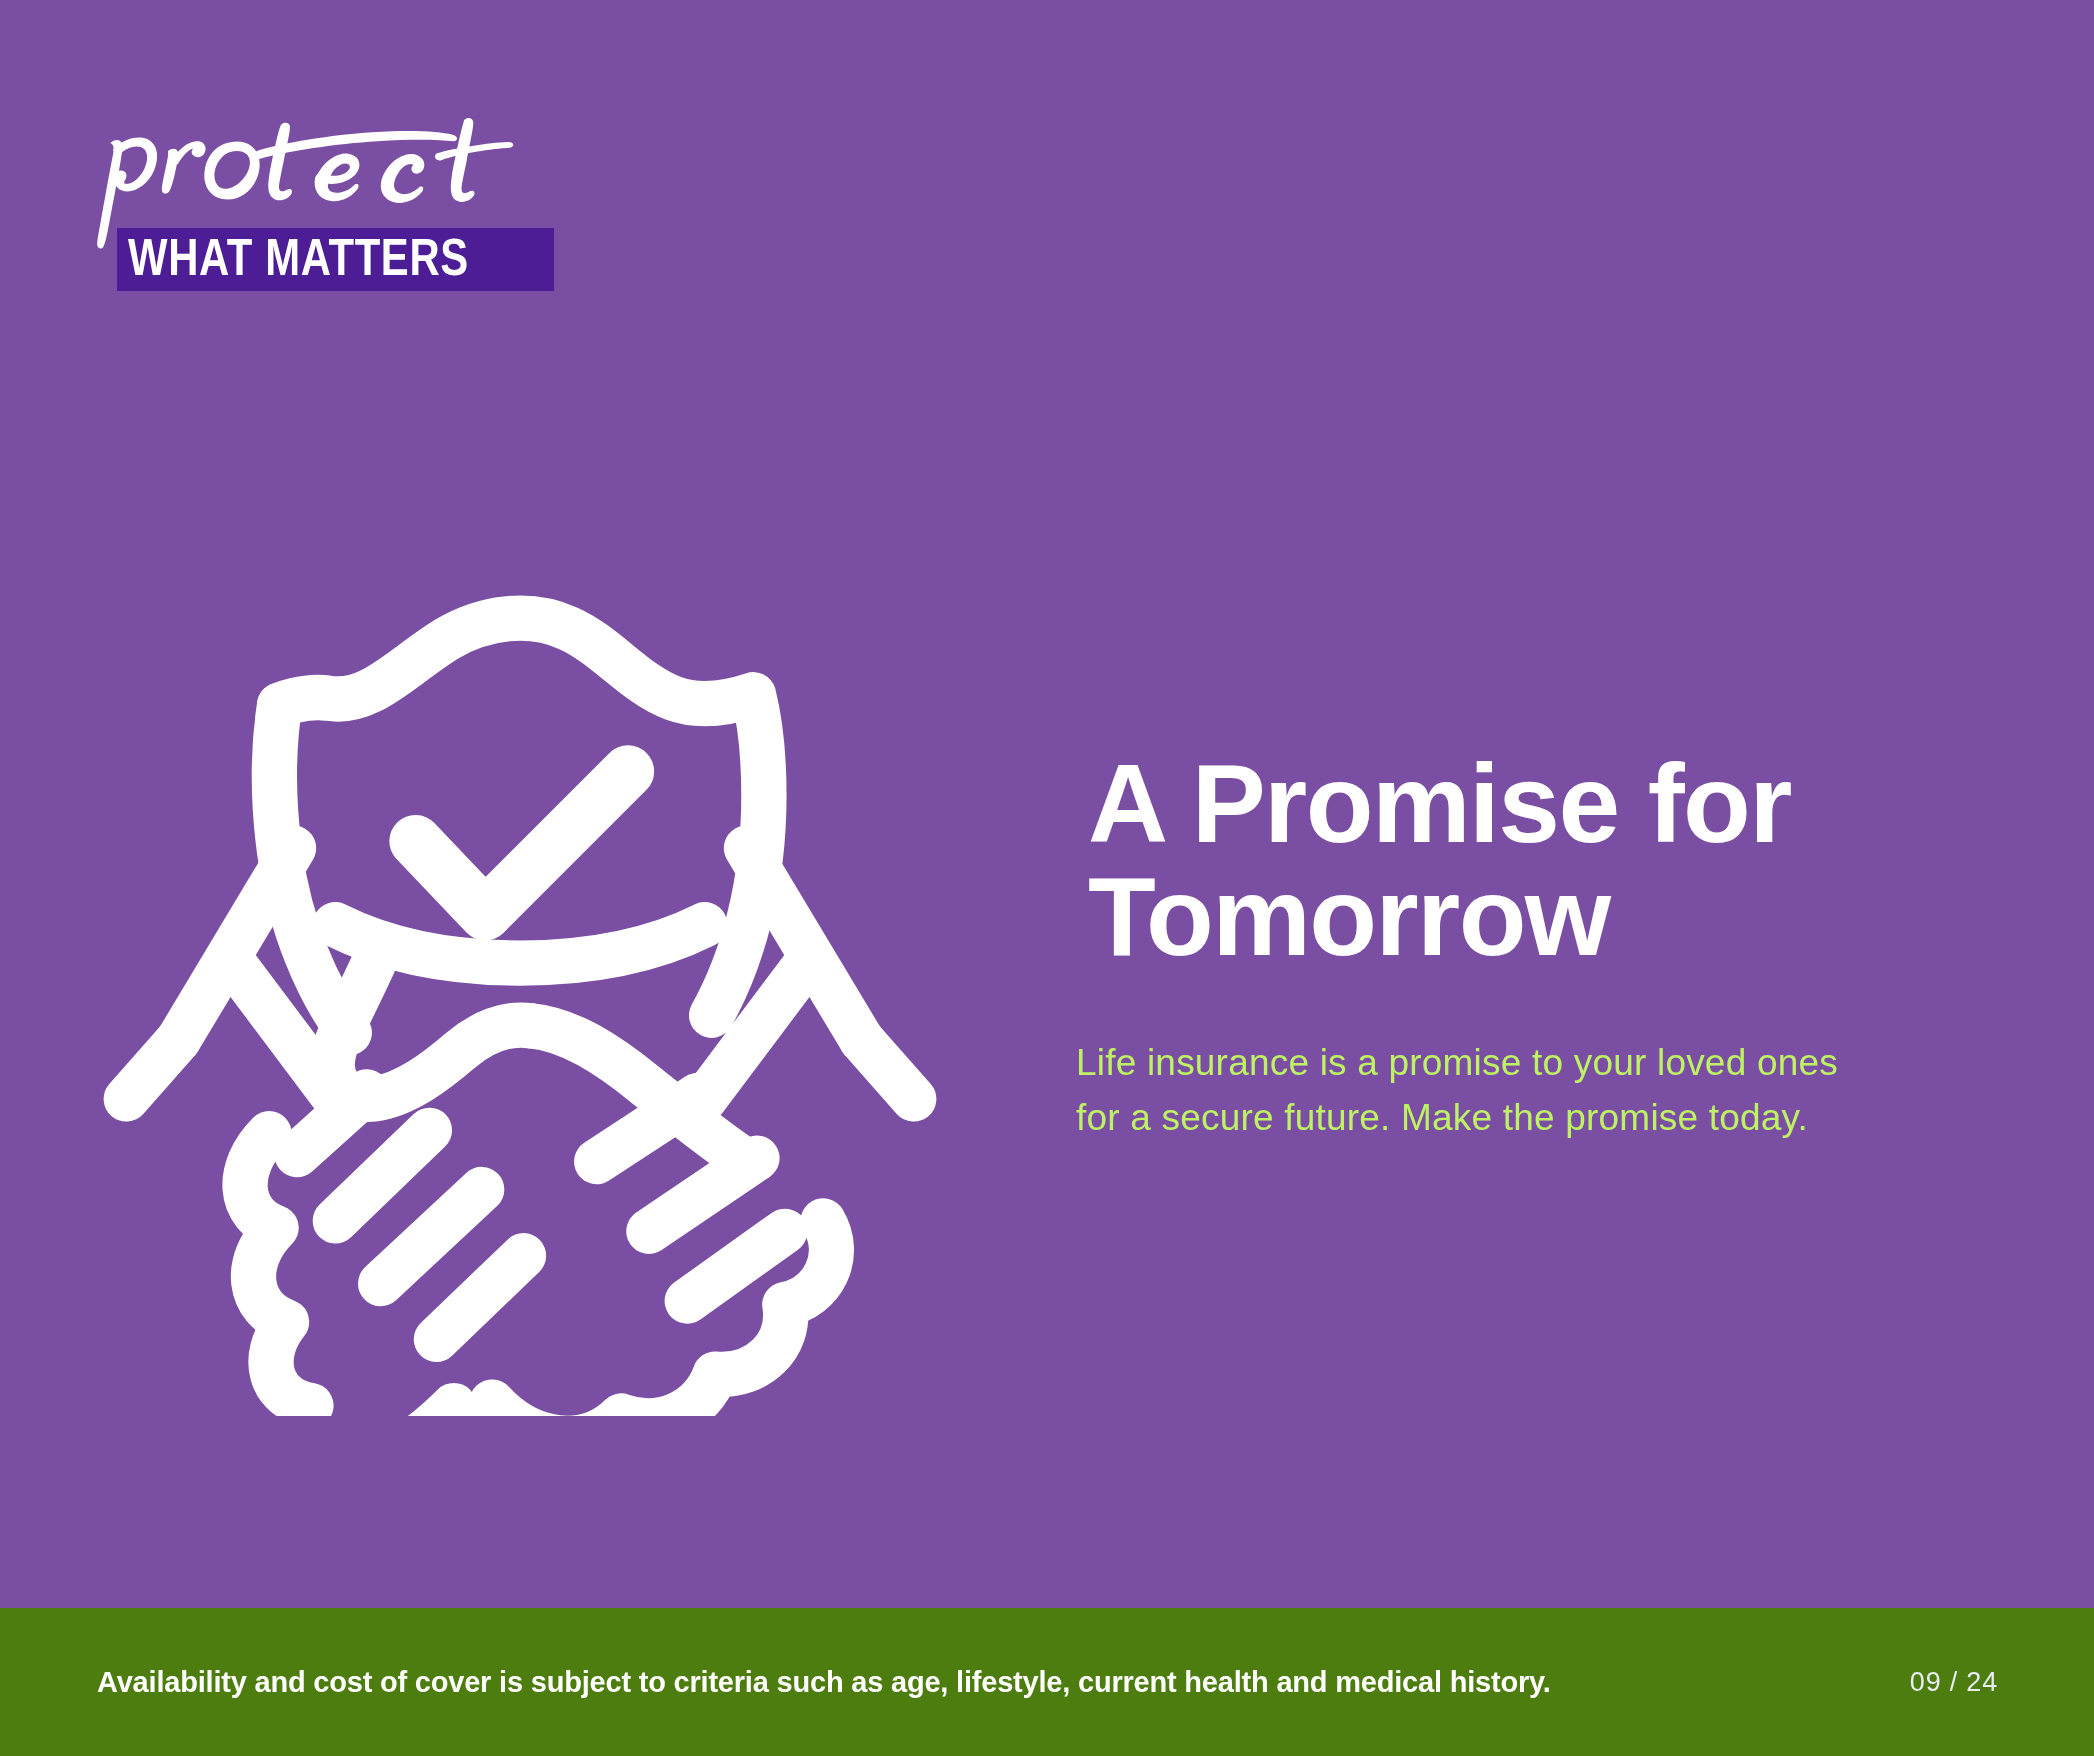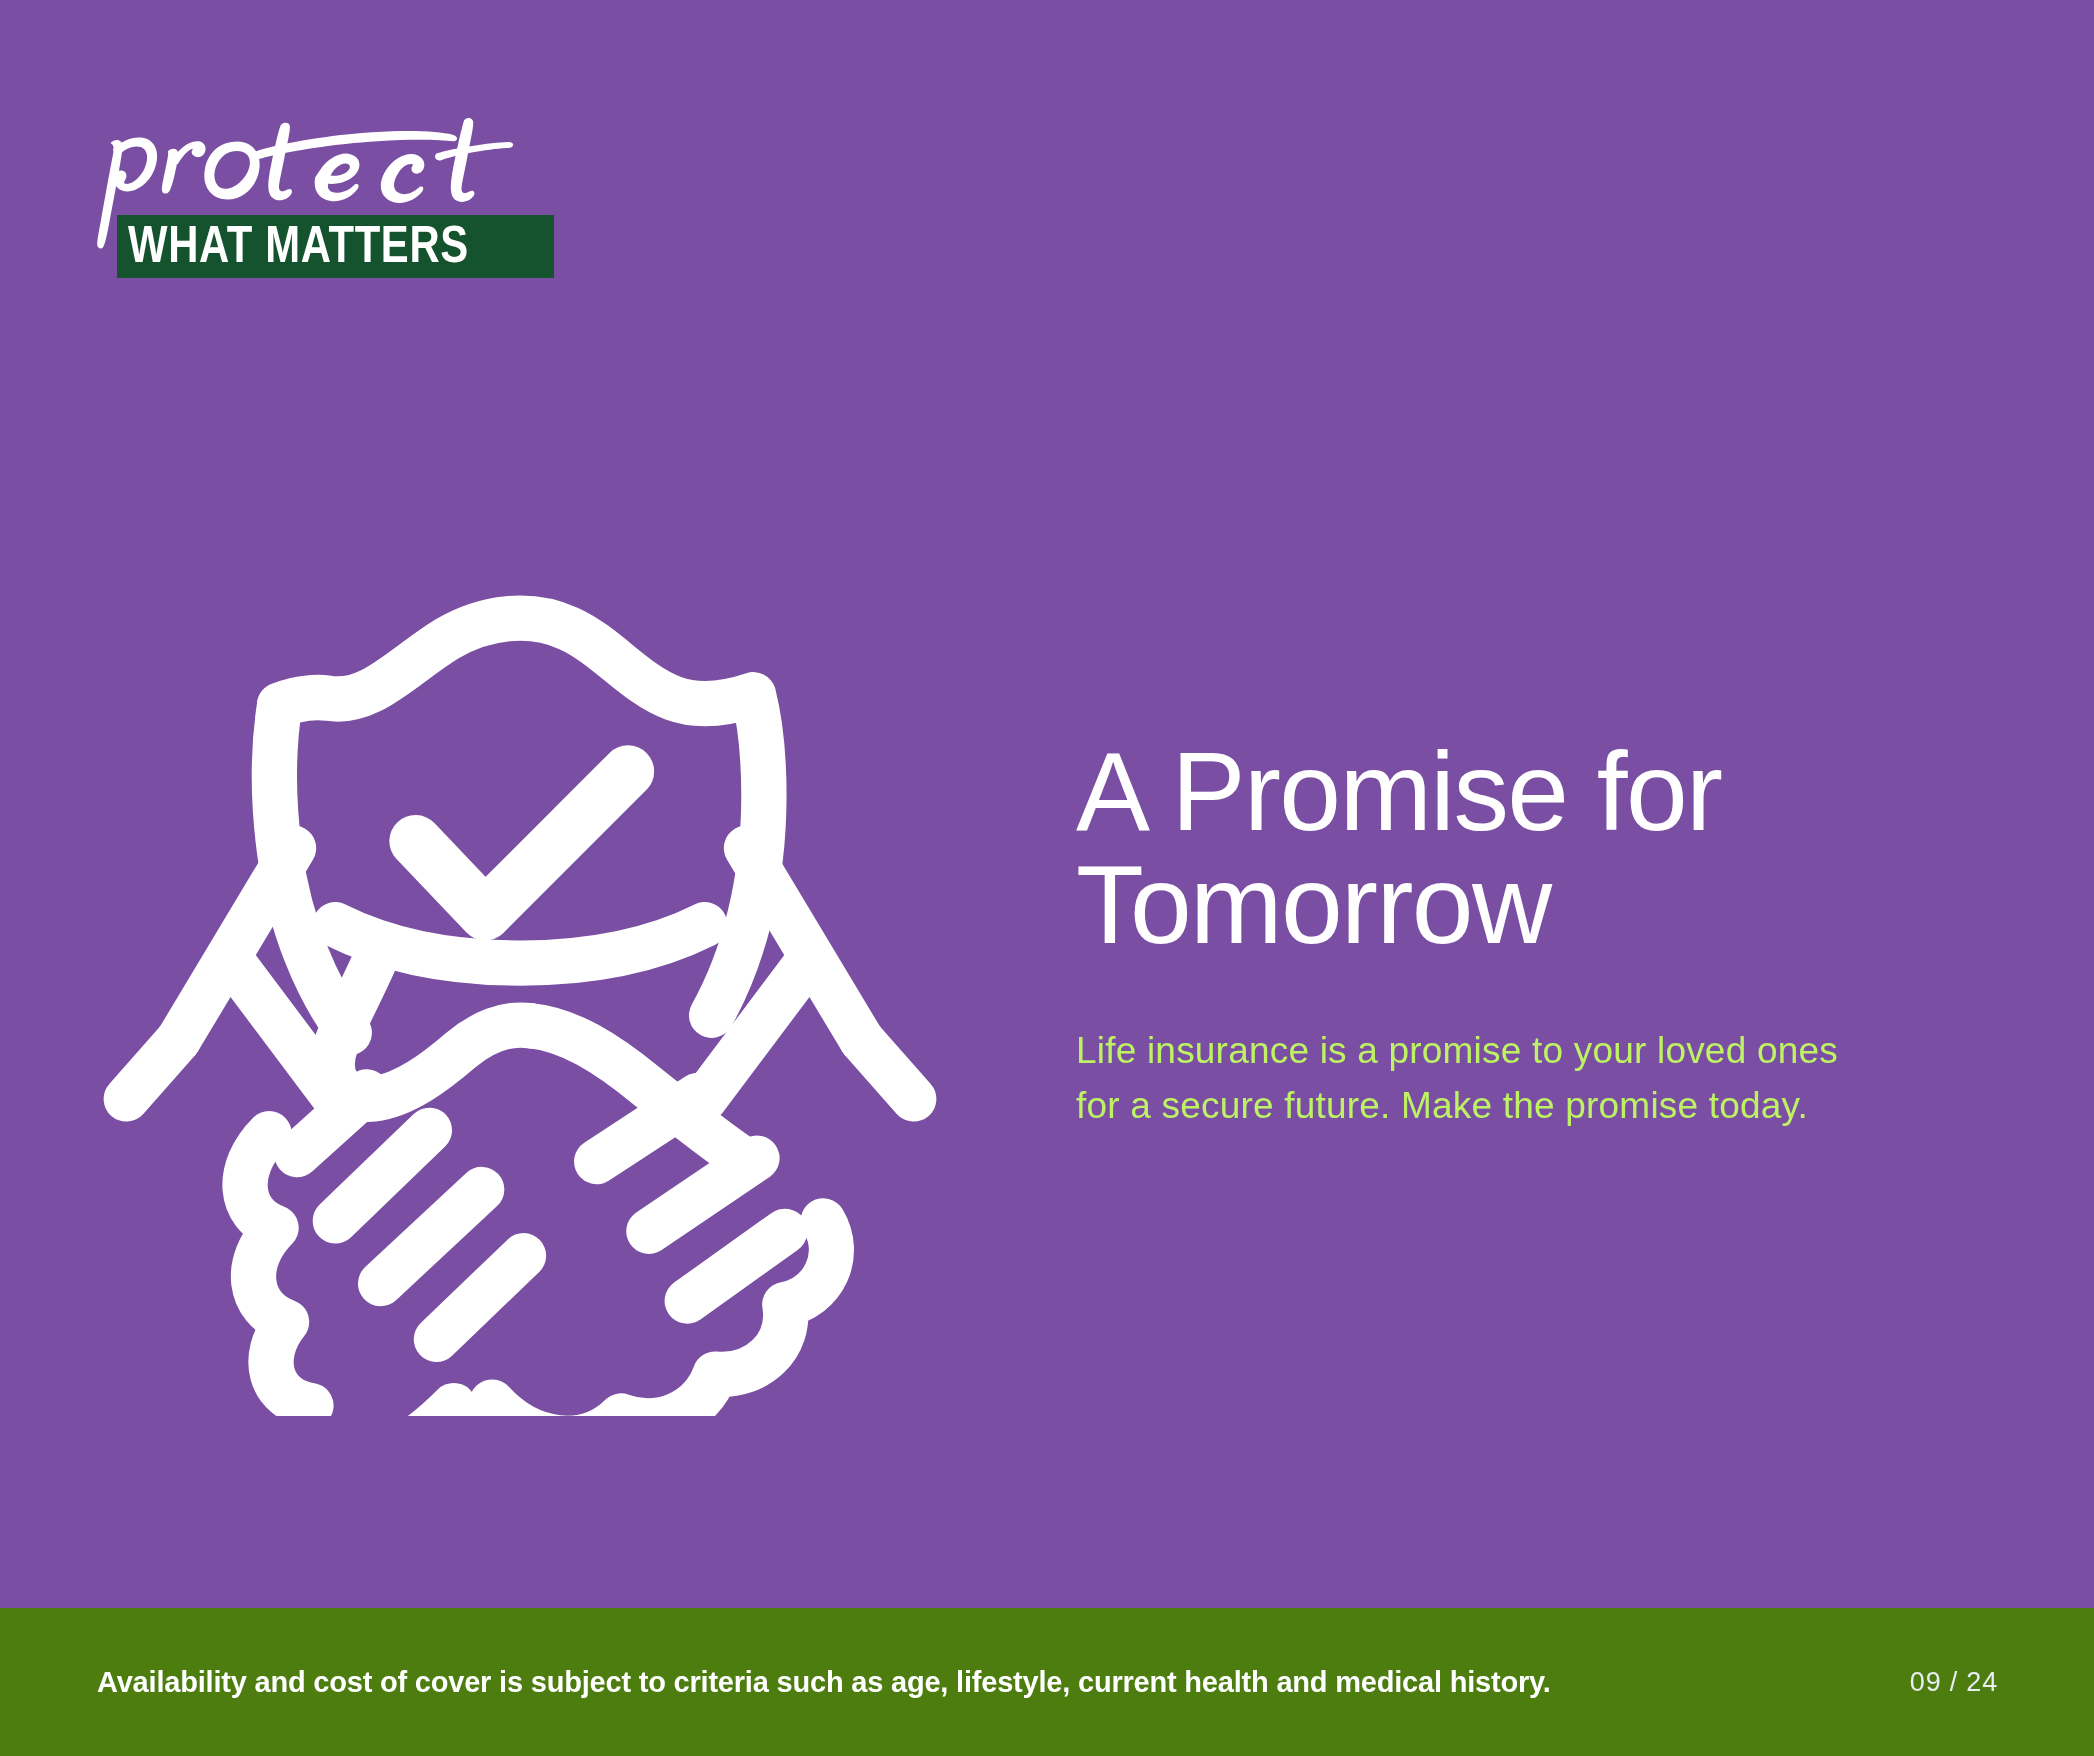--- a/index.html
+++ b/index.html
@@ -29,22 +29,22 @@
     width: 458px;
   }
   .logo-script {
     display: block;
     width: 442px;
     height: 160px;
   }
   .logo-badge {
     position: absolute;
     left: 31px;
-    top: 123px;
-    background: #14532d;
+    top: 136px;
+    background: #4c1d95;
     padding: 8.2px 10.6px 9.8px 10.6px;
     display: inline-block;
   }
   .logo-badge-text {
     display: block;
     color: #ffffff;
     font-family: "Liberation Sans Narrow", "Liberation Sans", sans-serif;
     font-weight: 700;
     font-size: 51px;
     line-height: 0.88;
@@ -71,25 +71,25 @@
   
   .content {
     position: absolute;
     left: 1076px;
     top: 736px;
     width: 925px;
   }
   .headline {
     color: #ffffff;
     font-family: "Liberation Sans", sans-serif;
-    font-weight: 400;
+    font-weight: 700;
     font-size: 111px;
     line-height: 1.02;
     letter-spacing: -1.6px;
-    margin: 0;
+    margin: 12px;
     white-space: pre-line;
   }
   .subtext {
     color: #bef264;
     font-family: "Liberation Sans", sans-serif;
     font-weight: 400;
     font-size: 37px;
     line-height: 1.48;
     letter-spacing: 0.2px;
     margin: 62px 0 0 0;

